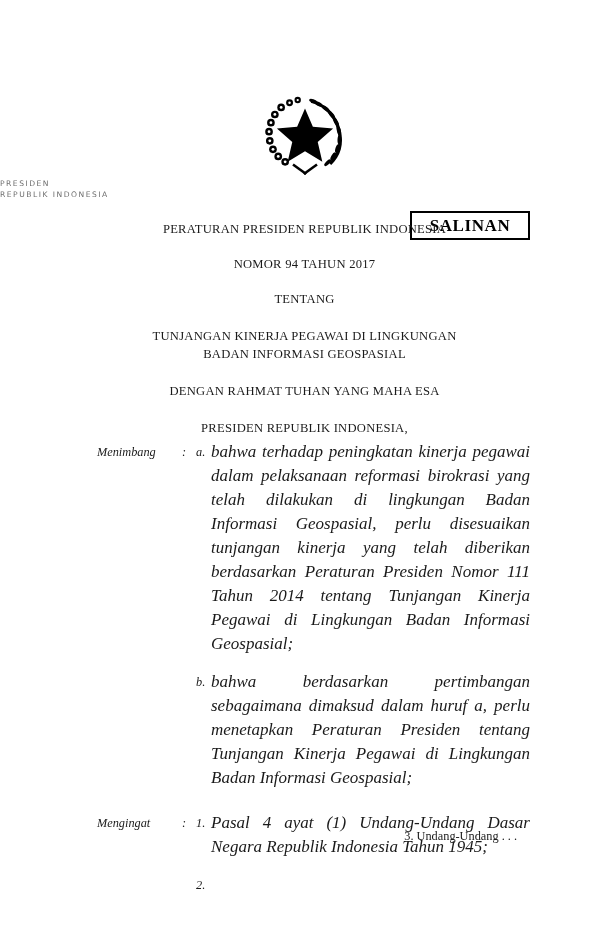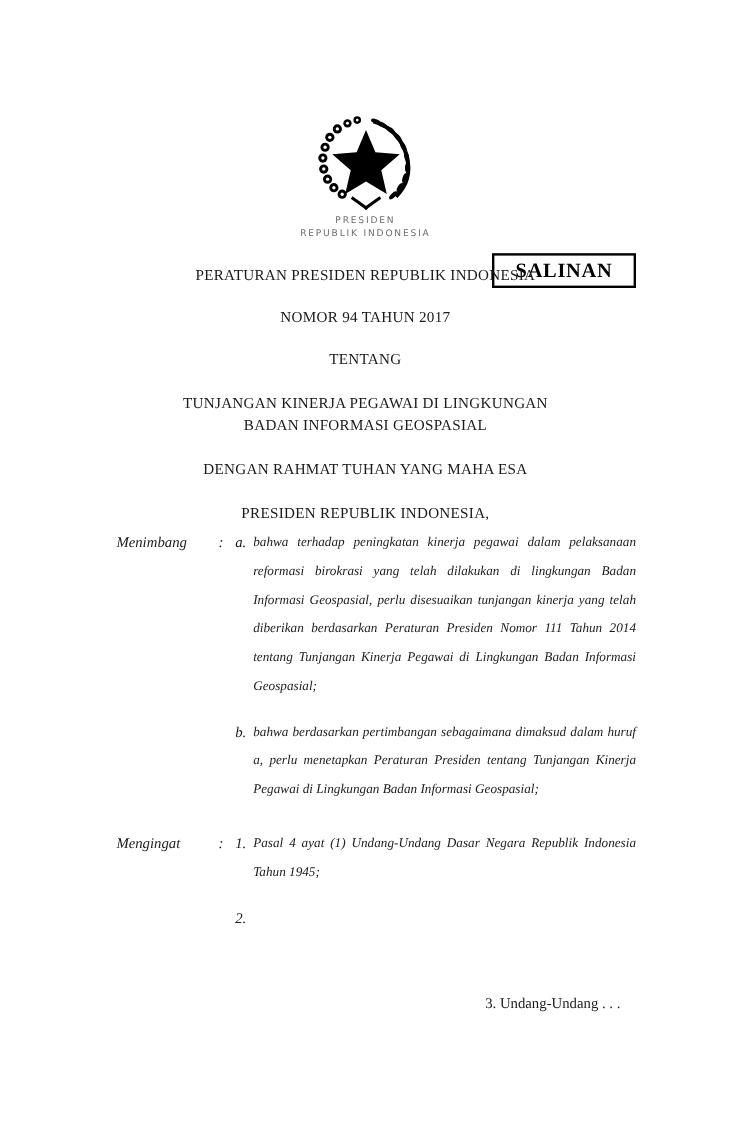--- a/index.html
+++ b/index.html
@@ -36,21 +36,21 @@
     width: 94px;
     height: 88px;
   }
   .emblem svg { display: block; width: 100%; height: 100%; }
 
   .presiden-caption {
     position: absolute;
     left: 0;
     top: 86px;
     width: 609px;
-    text-align: center;
+    text-align: left;
     font-family: "DejaVu Sans", "Liberation Sans", sans-serif;
     color: #6e6e6e;
     font-size: 7.6px;
     line-height: 11px;
     letter-spacing: 1.5px;
   }
 
   .salinan-box {
     position: absolute;
     left: 410px;
@@ -126,21 +126,21 @@
     position: absolute;
     left: 196px;
     top: 0;
     font-size: 12.3px;
     line-height: 24px;
     white-space: nowrap;
   }
   .text {
     margin-left: 211px;
     margin-right: 79px;
-    font-size: 11px;
+    font-size: 17px;
     line-height: 24px;
     text-align: justify;
     text-justify: inter-word;
     hyphens: none;
   }
   .text.last-flush { text-align-last: left; }
 
   .item-gap { margin-top: 14px; }
 
   

